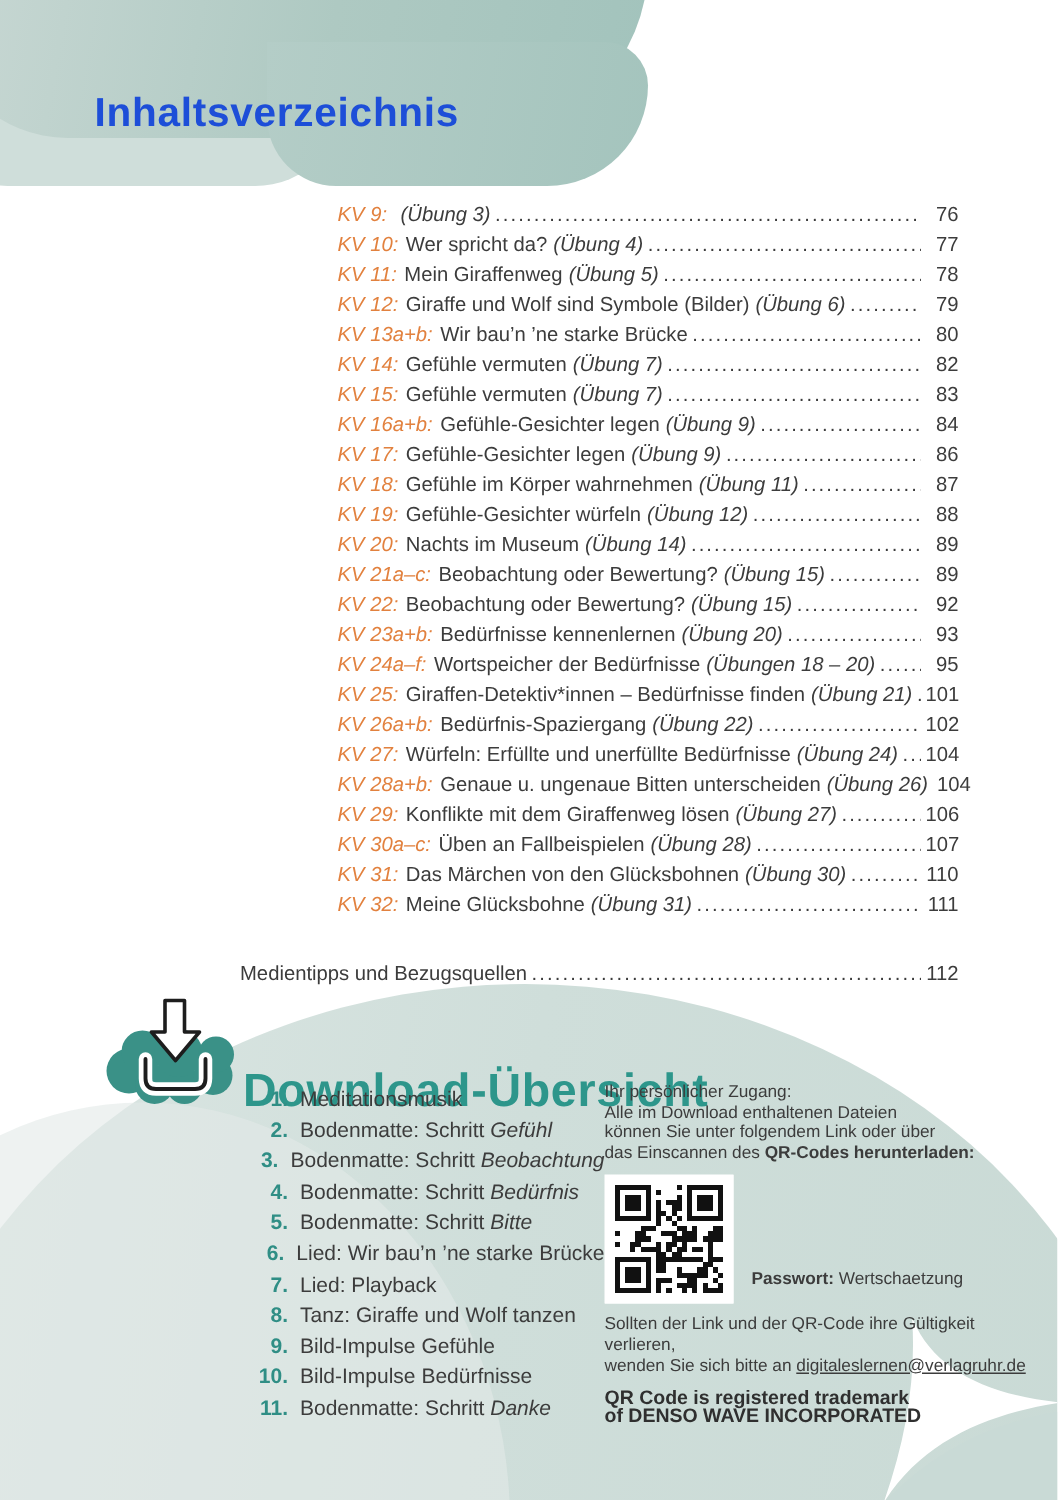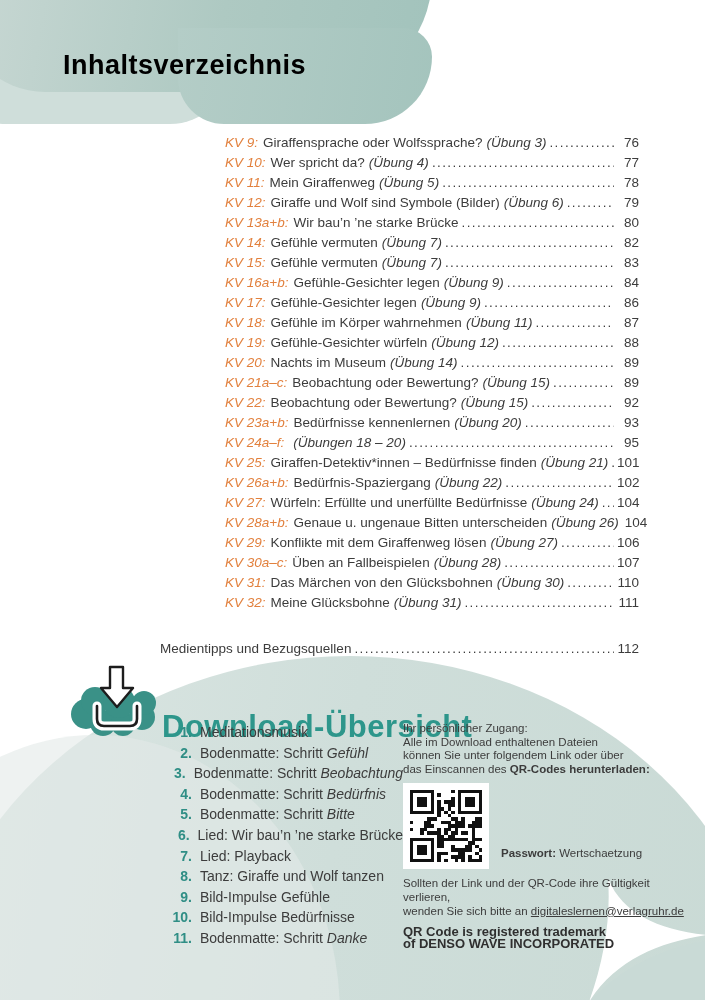--- a/index.html
+++ b/index.html
@@ -8,22 +8,22 @@
 
   
   .cloud-under{position:absolute;left:-40px;top:62px;width:270px;height:62px;
                background:#cfdeda;border-radius:0 0 60px 45px;}
   .cloud-main{position:absolute;left:-40px;top:-36px;width:472px;height:128px;
               background:linear-gradient(100deg,#c9d8d4 0%,#aec9c2 55%,#a2c3bc 100%);
               border-radius:0 0 115px 85px;}
   .cloud-bump{position:absolute;left:178px;top:28px;width:254px;height:96px;
               background:linear-gradient(100deg,#b4cdc7 0%,#a4c4bd 100%);
               border-radius:0 30px 70px 48px;}
-  .page-title{position:absolute;left:63px;top:32px;font-size:27px;font-weight:bold;
-              color:#000000;letter-spacing:.5px;}
+  .page-title{position:absolute;left:63px;top:42px;font-size:27px;font-weight:bold;
+              color:#1d4ed8;letter-spacing:.5px;}
 
   
   .toc{position:absolute;left:160px;top:133px;width:479px;}
   .toc-row{display:flex;align-items:center;height:20px;font-size:13.5px;line-height:20px;margin-left:65px;}
   .toc-row .kv{font-style:italic;color:#e2813e;white-space:nowrap;margin-right:5px;}
   .toc-row .tt{white-space:nowrap;}
   .toc-row .ex{font-style:italic;white-space:nowrap;margin-left:4px;}
   .toc-row .ex:empty{margin-left:0;}
   .leader{flex:1 1 auto;overflow:hidden;white-space:nowrap;margin:0 3px;color:#3c3c3c;}
   .leader::after{content:"......................................................................................................................................";
@@ -68,21 +68,20 @@
 
   <div class="cloud-under"></div>
   <div class="cloud-main"></div>
   <div class="cloud-bump"></div>
   <h1 class="page-title">Inhaltsverzeichnis</h1>
 
   <div class="toc">
 
       <div class="toc-row">
         <span class="kv">KV 9:</span>
-        <span class="tt">Giraffensprache oder Wolfssprache?</span>
         <span class="ex">(Übung 3)</span>
         <span class="leader"></span>
         <span class="pg">76</span>
       </div>
 
       <div class="toc-row">
         <span class="kv">KV 10:</span>
         <span class="tt">Wer spricht da?</span>
         <span class="ex">(Übung 4)</span>
         <span class="leader"></span>
@@ -188,20 +187,21 @@
       <div class="toc-row">
         <span class="kv">KV 23a+b:</span>
         <span class="tt">Bedürfnisse kennenlernen</span>
         <span class="ex">(Übung 20)</span>
         <span class="leader"></span>
         <span class="pg">93</span>
       </div>
 
       <div class="toc-row">
         <span class="kv">KV 24a–f:</span>
+        <span class="tt">Wortspeicher der Bedürfnisse</span>
         <span class="ex">(Übungen 18 – 20)</span>
         <span class="leader"></span>
         <span class="pg">95</span>
       </div>
 
       <div class="toc-row">
         <span class="kv">KV 25:</span>
         <span class="tt">Giraffen-Detektiv*innen – Bedürfnisse finden</span>
         <span class="ex">(Übung 21)</span>
         <span class="leader"></span>

